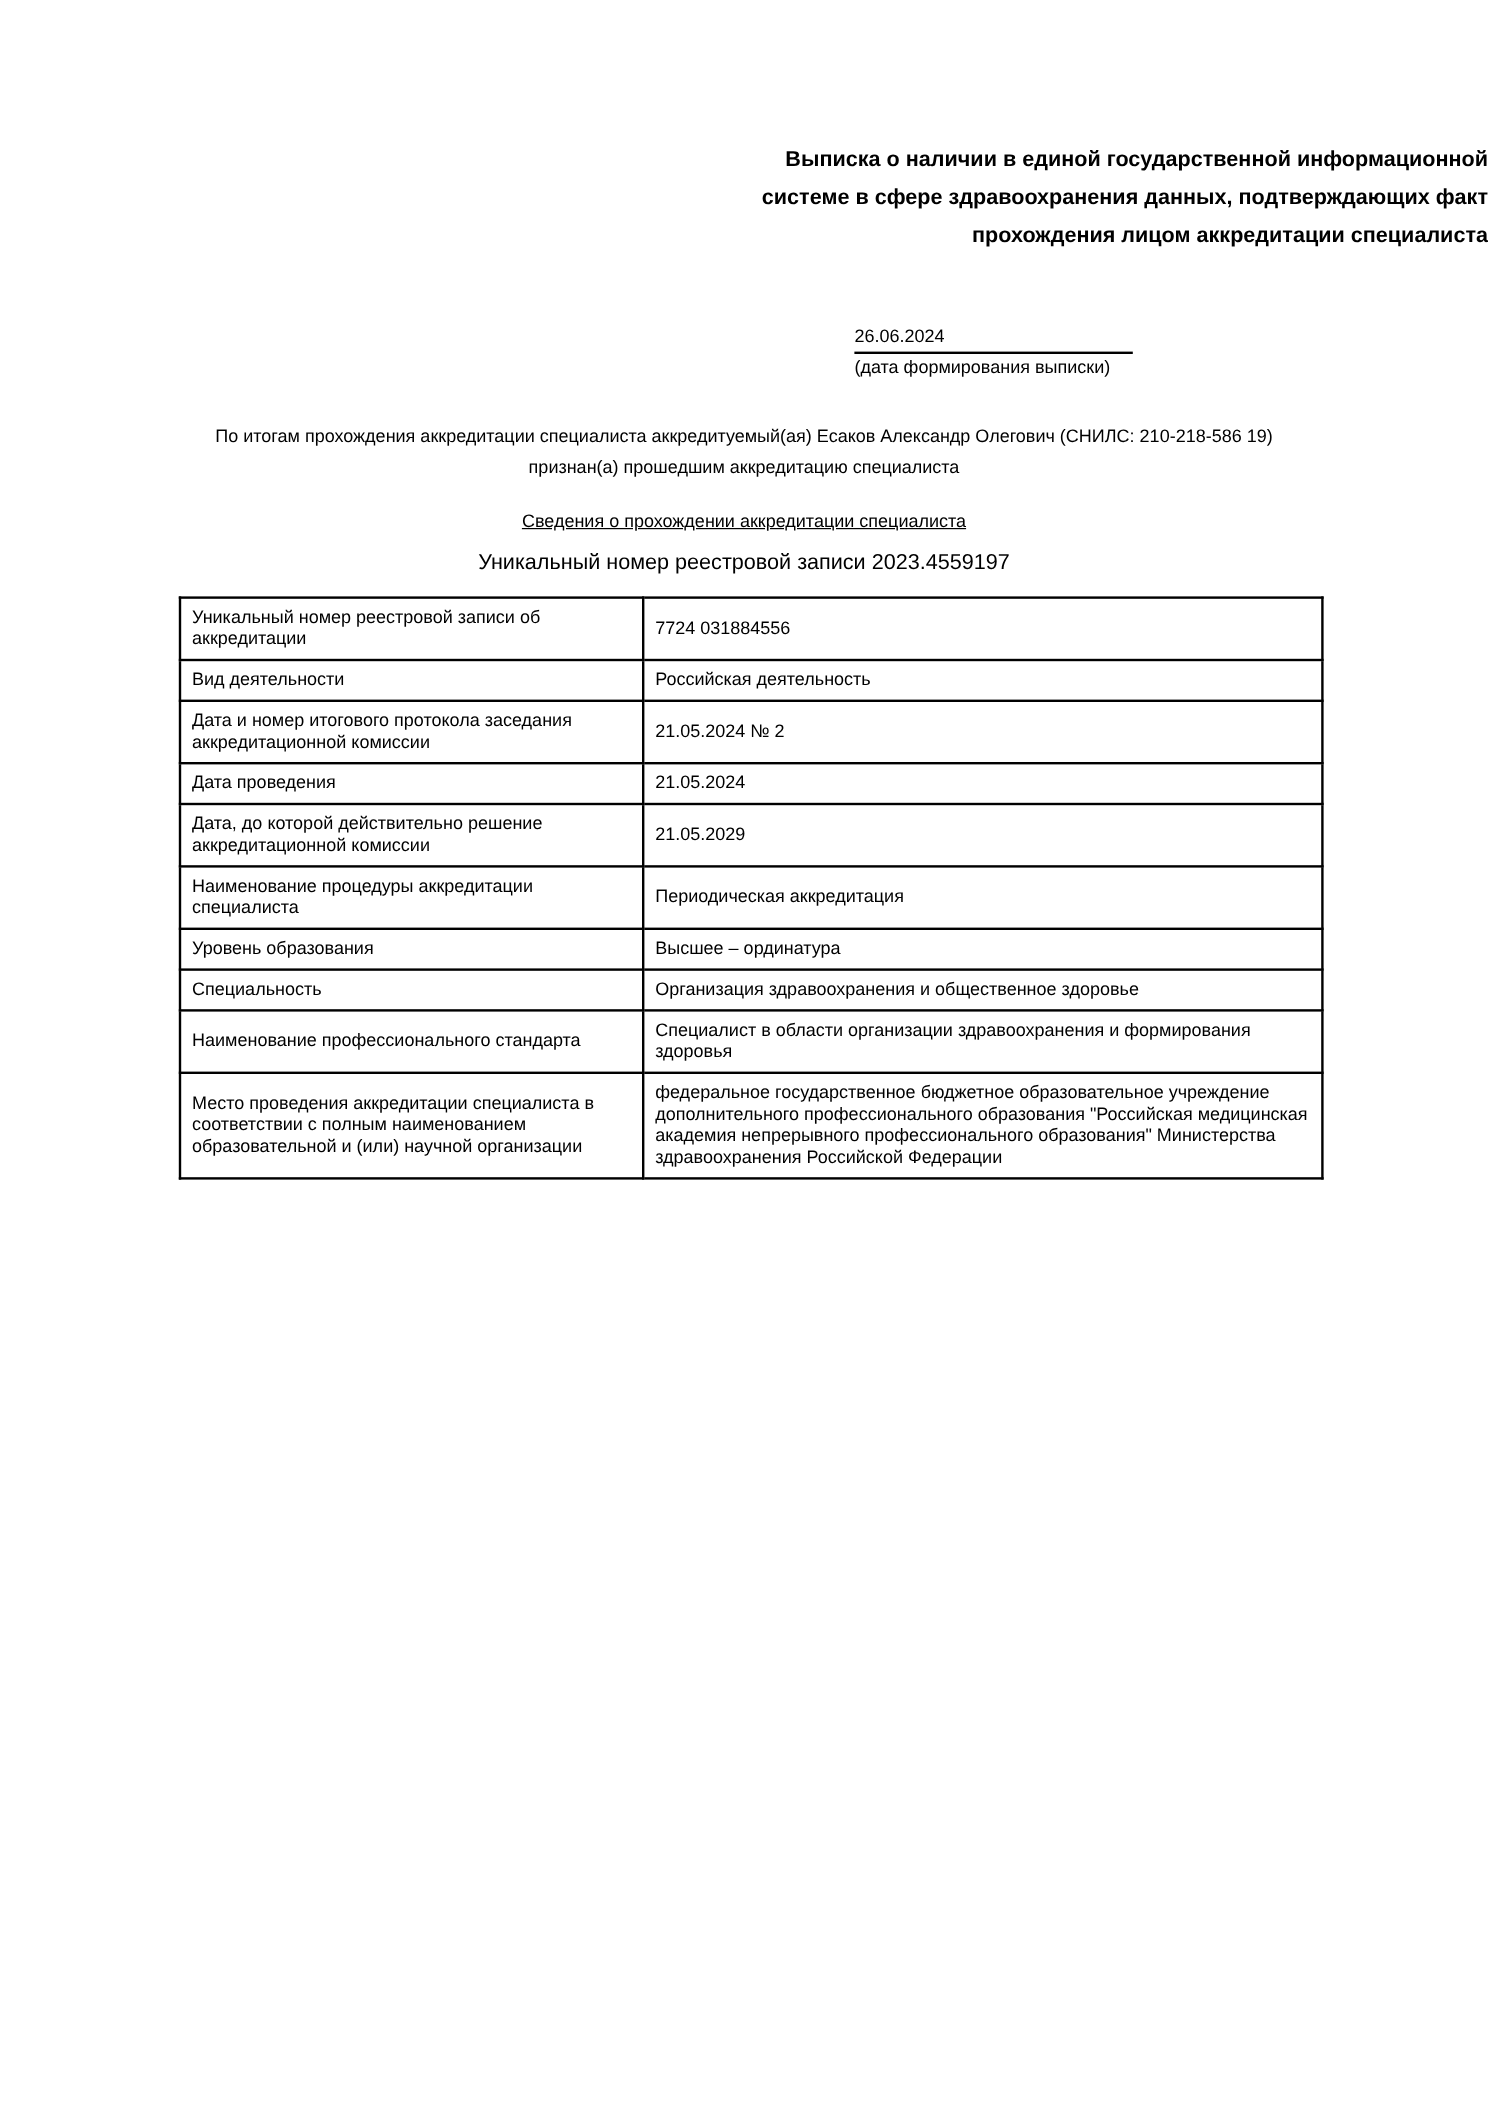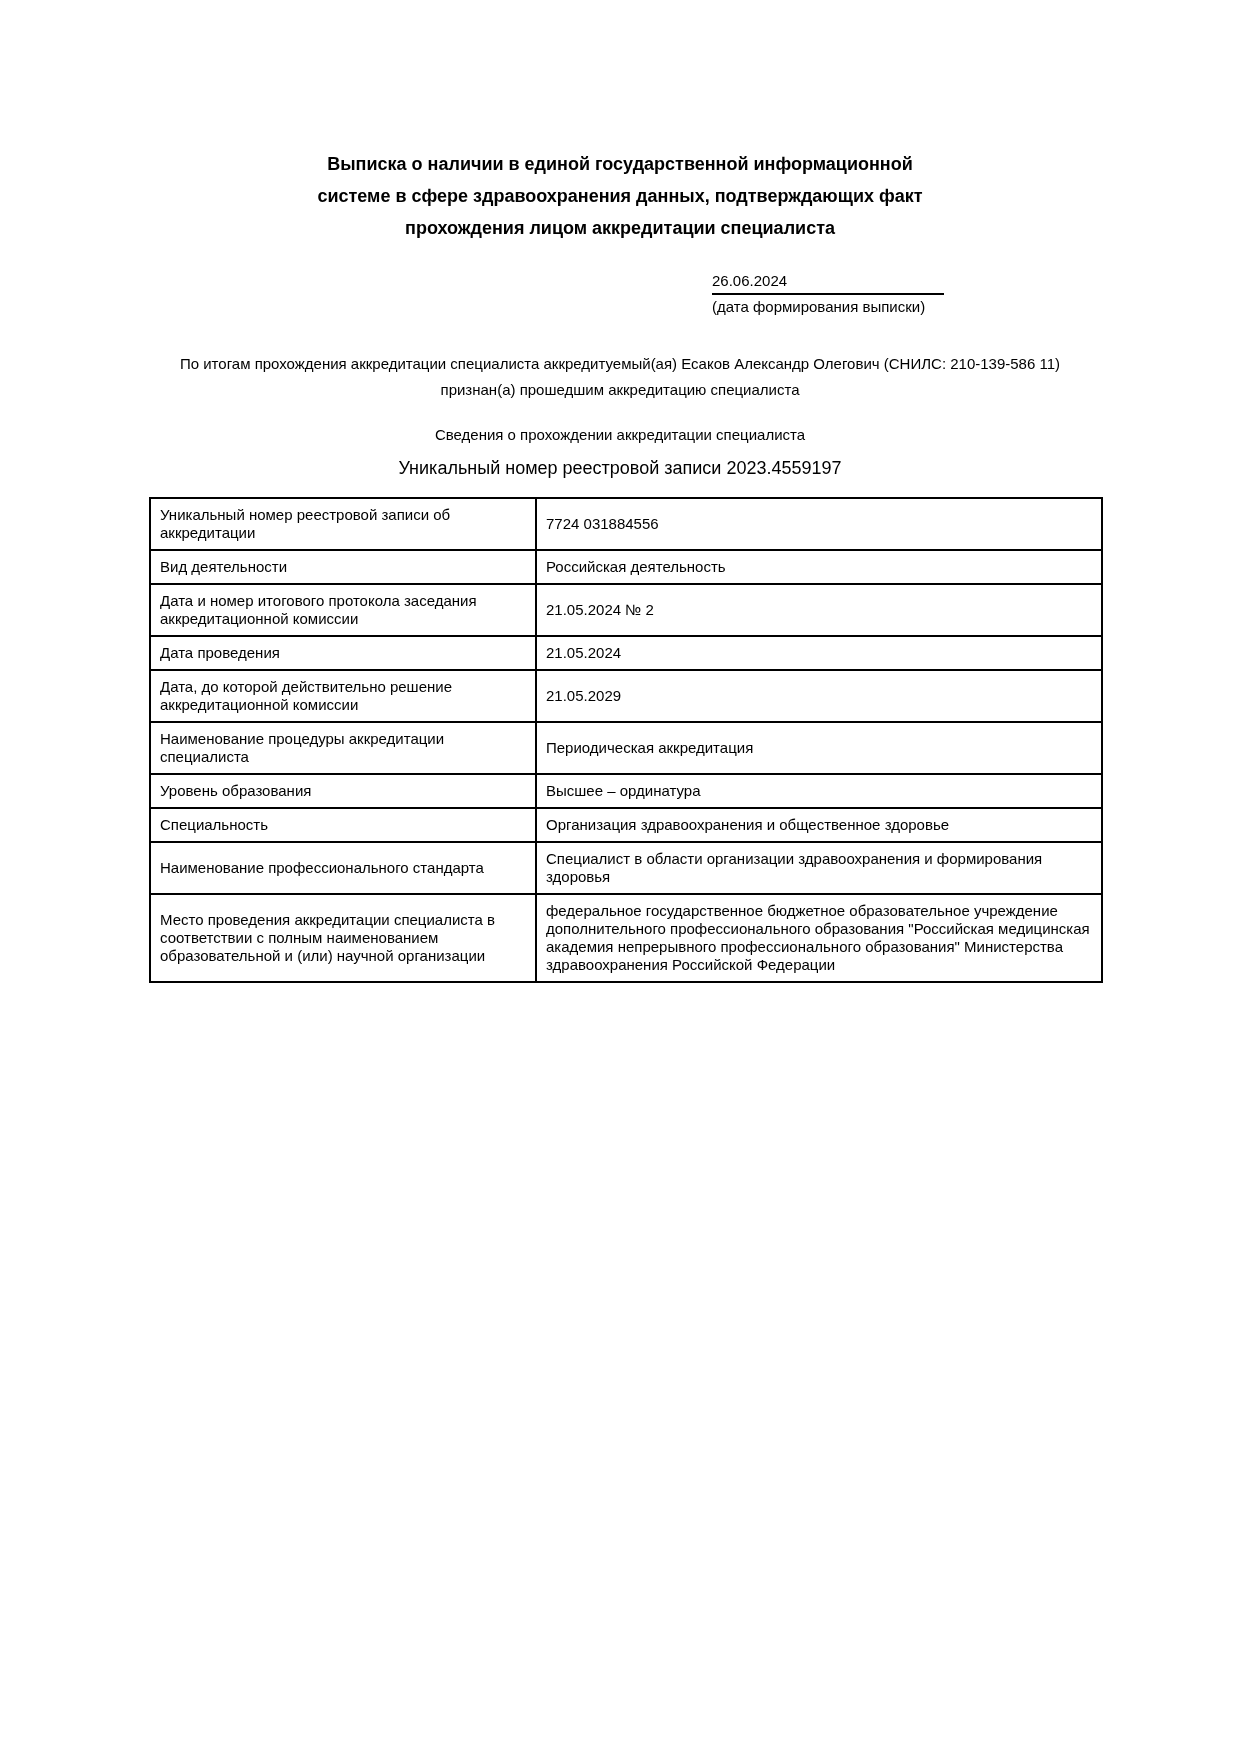--- a/index.html
+++ b/index.html
@@ -10,24 +10,24 @@
   body {
     width: 1240px;
     height: 1755px;
     position: relative;
     font-family: "Liberation Sans", sans-serif;
     color: #000000;
     overflow: hidden;
   }
   .doc-title {
     position: absolute;
-    top: 148px;
+    top: 116px;
     left: 0;
     width: 1240px;
-    text-align: center;
+    text-align: right;
     font-size: 18px;
     font-weight: bold;
     line-height: 32px;
   }
   .date-block {
     position: absolute;
     top: 271px;
     left: 712px;
     width: 232px;
     text-align: left;
@@ -54,20 +54,21 @@
   }
   .section-heading {
     position: absolute;
     top: 426px;
     left: 0;
     width: 1240px;
     text-align: center;
     font-size: 15px;
   }
   .section-heading span {
+    text-decoration: underline;
   }
   .registry-heading {
     position: absolute;
     top: 458px;
     left: 0;
     width: 1240px;
     text-align: center;
     font-size: 18px;
     font-weight: normal;
   }
@@ -102,21 +103,21 @@
   <div>системе в сфере здравоохранения данных, подтверждающих факт</div>
   <div>прохождения лицом аккредитации специалиста</div>
 </div>
 
 <div class="date-block">
   <span class="date-value">26.06.2024</span>
   <span class="date-caption">(дата формирования выписки)</span>
 </div>
 
 <div class="intro">
-  <div>По итогам прохождения аккредитации специалиста аккредитуемый(ая) Есаков Александр Олегович (СНИЛС: 210-139-586 11)</div>
+  <div>По итогам прохождения аккредитации специалиста аккредитуемый(ая) Есаков Александр Олегович (СНИЛС: 210-218-586 19)</div>
   <div>признан(а) прошедшим аккредитацию специалиста</div>
 </div>
 
 <div class="section-heading">
   <span>Сведения о прохождении аккредитации специалиста</span>
 </div>
 
 <div class="registry-heading">Уникальный номер реестровой записи 2023.4559197</div>
 
 <table class="acc-table">

